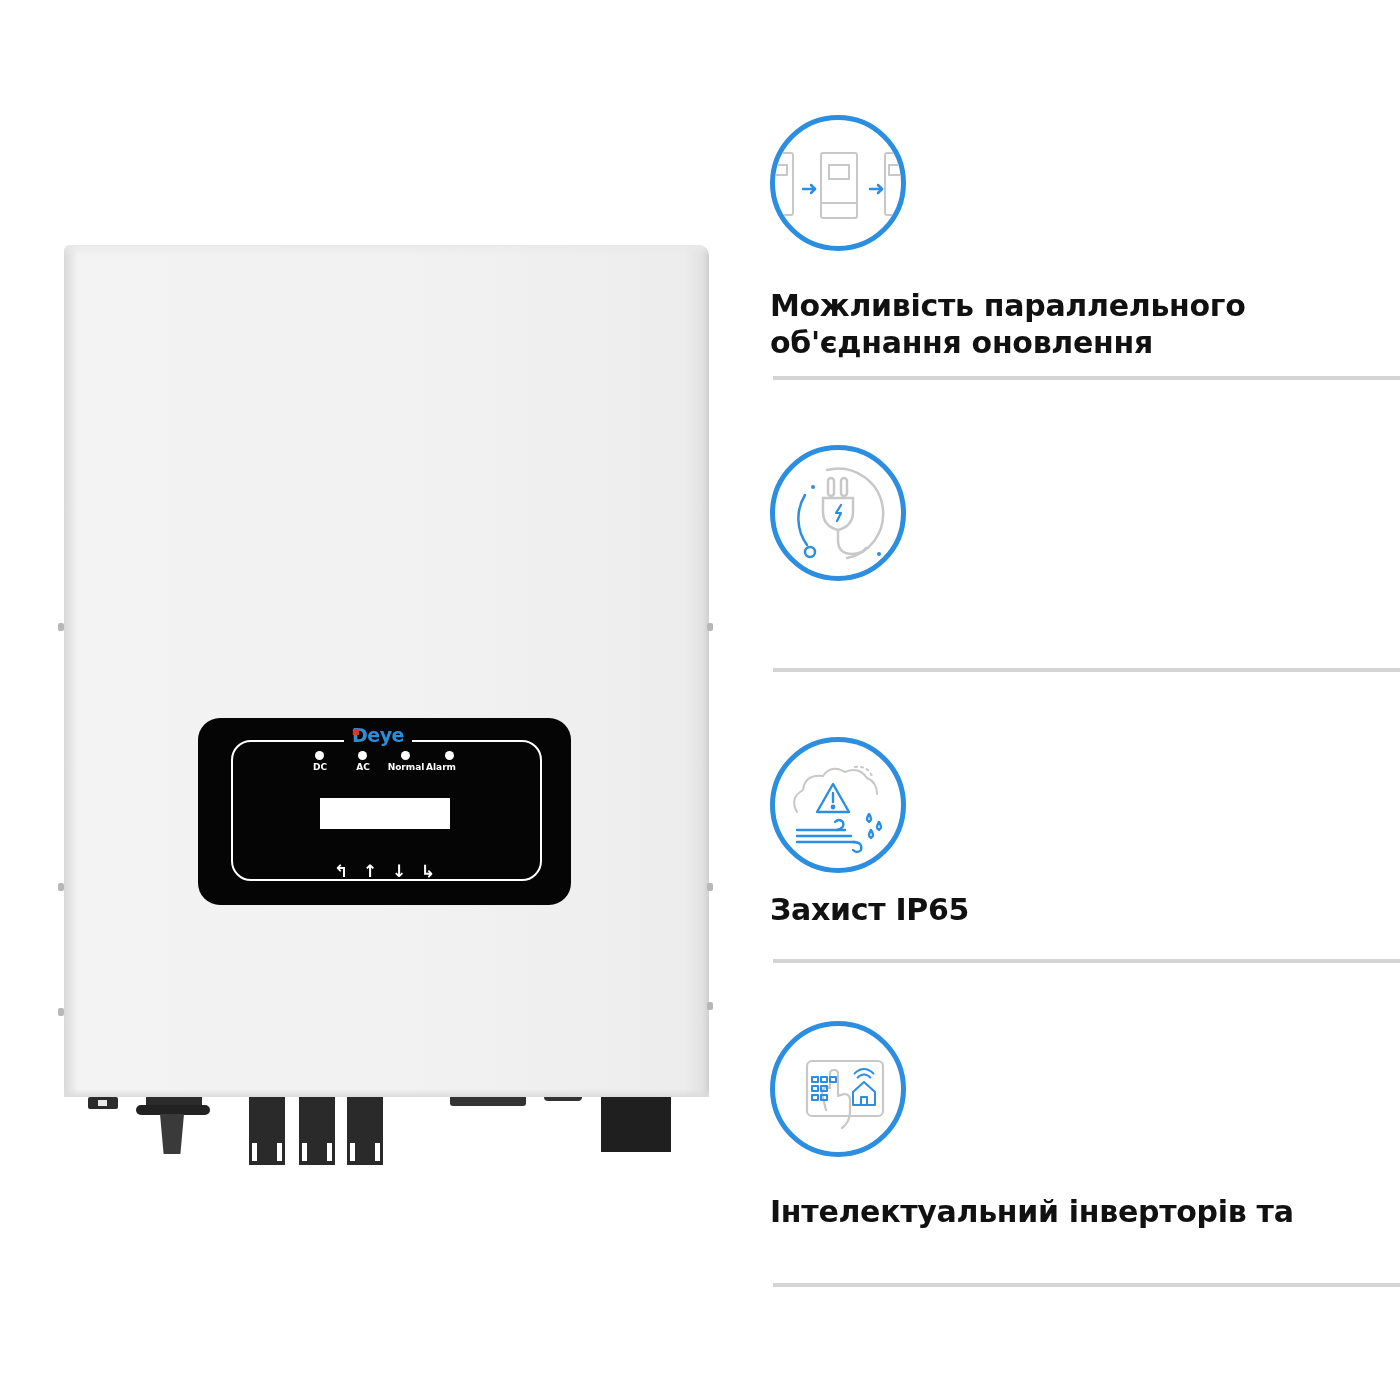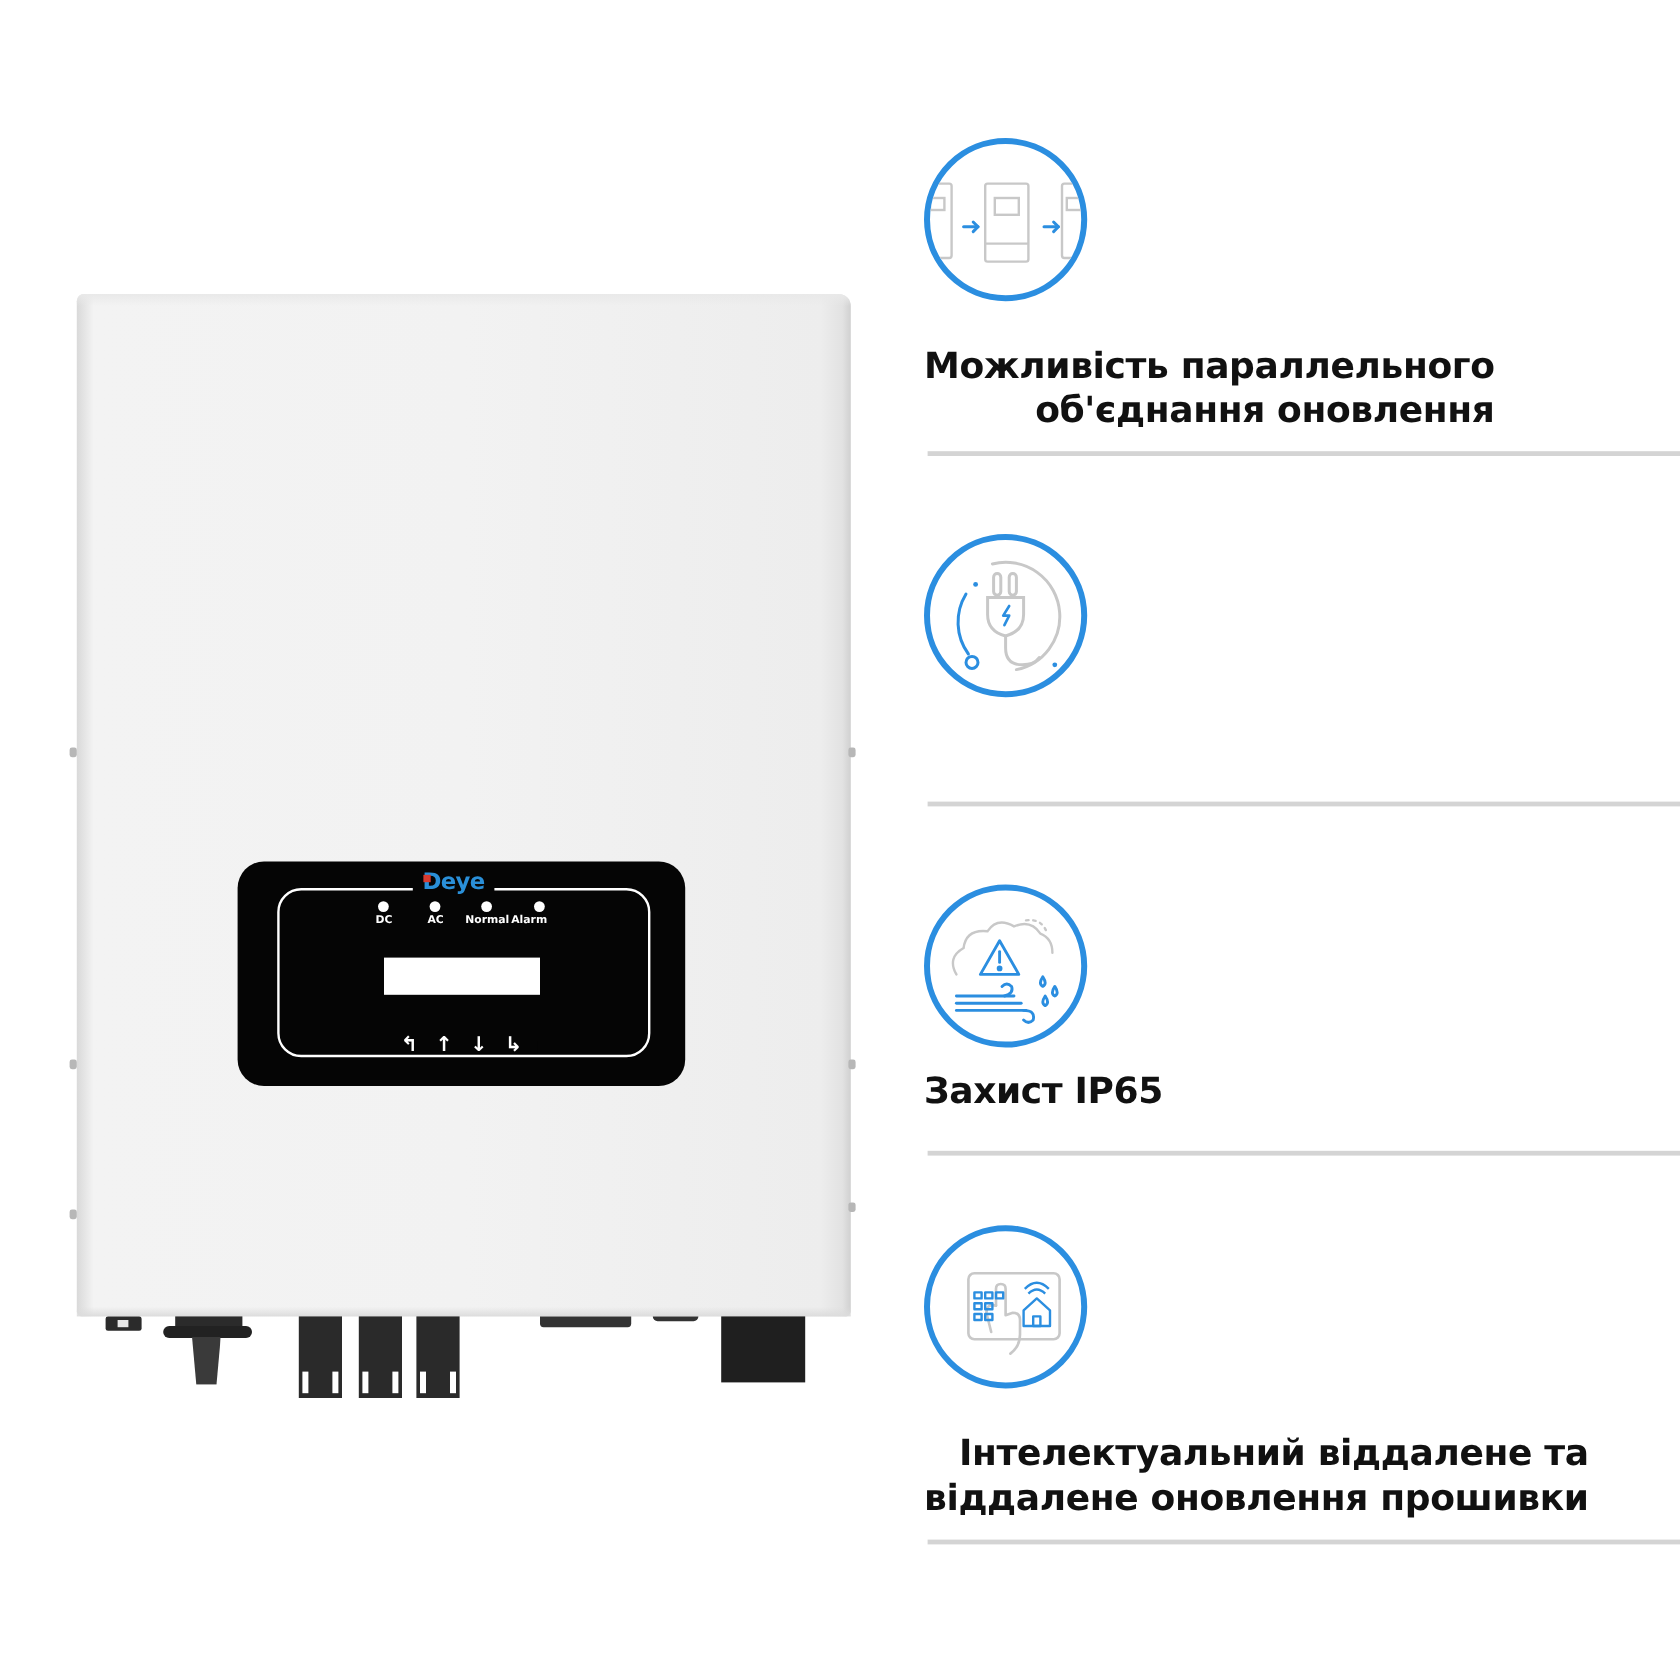--- a/index.html
+++ b/index.html
@@ -34,21 +34,21 @@
   .led { position:absolute; width:9px; height:9px; background:#ffffff; border-radius:50%; top:33px; }
   .led-label { position:absolute; top:44px; color:#ffffff; font-size:9px; font-weight:bold; transform:translateX(-50%); white-space:nowrap; }
   .lcd { position:absolute; left:122px; top:80px; width:130px; height:31px; background:#ffffff; }
   .btn-gap { position:absolute; left:122px; top:150px; width:128px; height:10px; background:#050505; }
   .key { position:absolute; top:145px; color:#ffffff; font-size:17px; font-weight:bold; line-height:1; transform:translateX(-50%); }
 
   
   .conn { position:absolute; background:#2b2b2b; }
 
   
-  .feature { position:absolute; left:770px; width:630px;text-align:right; }
+  .feature { position:absolute; left:770px; width:630px; }
   .icon-ring {
     position:absolute; left:0; width:136px; height:136px; border-radius:50%;
     border:5px solid #2b8ee0; box-sizing:border-box; background:#fff; overflow:hidden;
   }
   .icon-ring svg { position:absolute; left:0; top:0; }
   .feat-title {
     position:absolute; left:0; font-family:"DejaVu Sans", sans-serif; font-weight:bold;
     font-size:30px; line-height:37px; color:#111111; letter-spacing:-0.3px; white-space:nowrap;
   }
   .divider { position:absolute; left:3px; width:627px; height:4px; background:#d4d4d4; }
@@ -215,17 +215,16 @@
         <rect x="37" y="69" width="6" height="5"></rect>
           <rect x="46" y="69" width="6" height="5"></rect>
         <path d="M78 66 l11 -10 l11 10 v13 h-22 z"></path>
         <rect x="86" y="71" width="6" height="8"></rect>
         <path d="M82 52 q7 -7 14 0"></path>
         <path d="M79 48 q10 -10 20 0"></path>
       </g>
     </svg>
   </div>
   <div class="feat-title" style="top:172px">
-    <div>Інтелектуальний віддалене та</div>
-    <div>віддалене оновлення прошивки</div>
+    <div>Інтелектуальний інверторів та</div>
   </div>
   <div class="divider" style="top:262px"></div>
 </div>
 
 </body></html>

